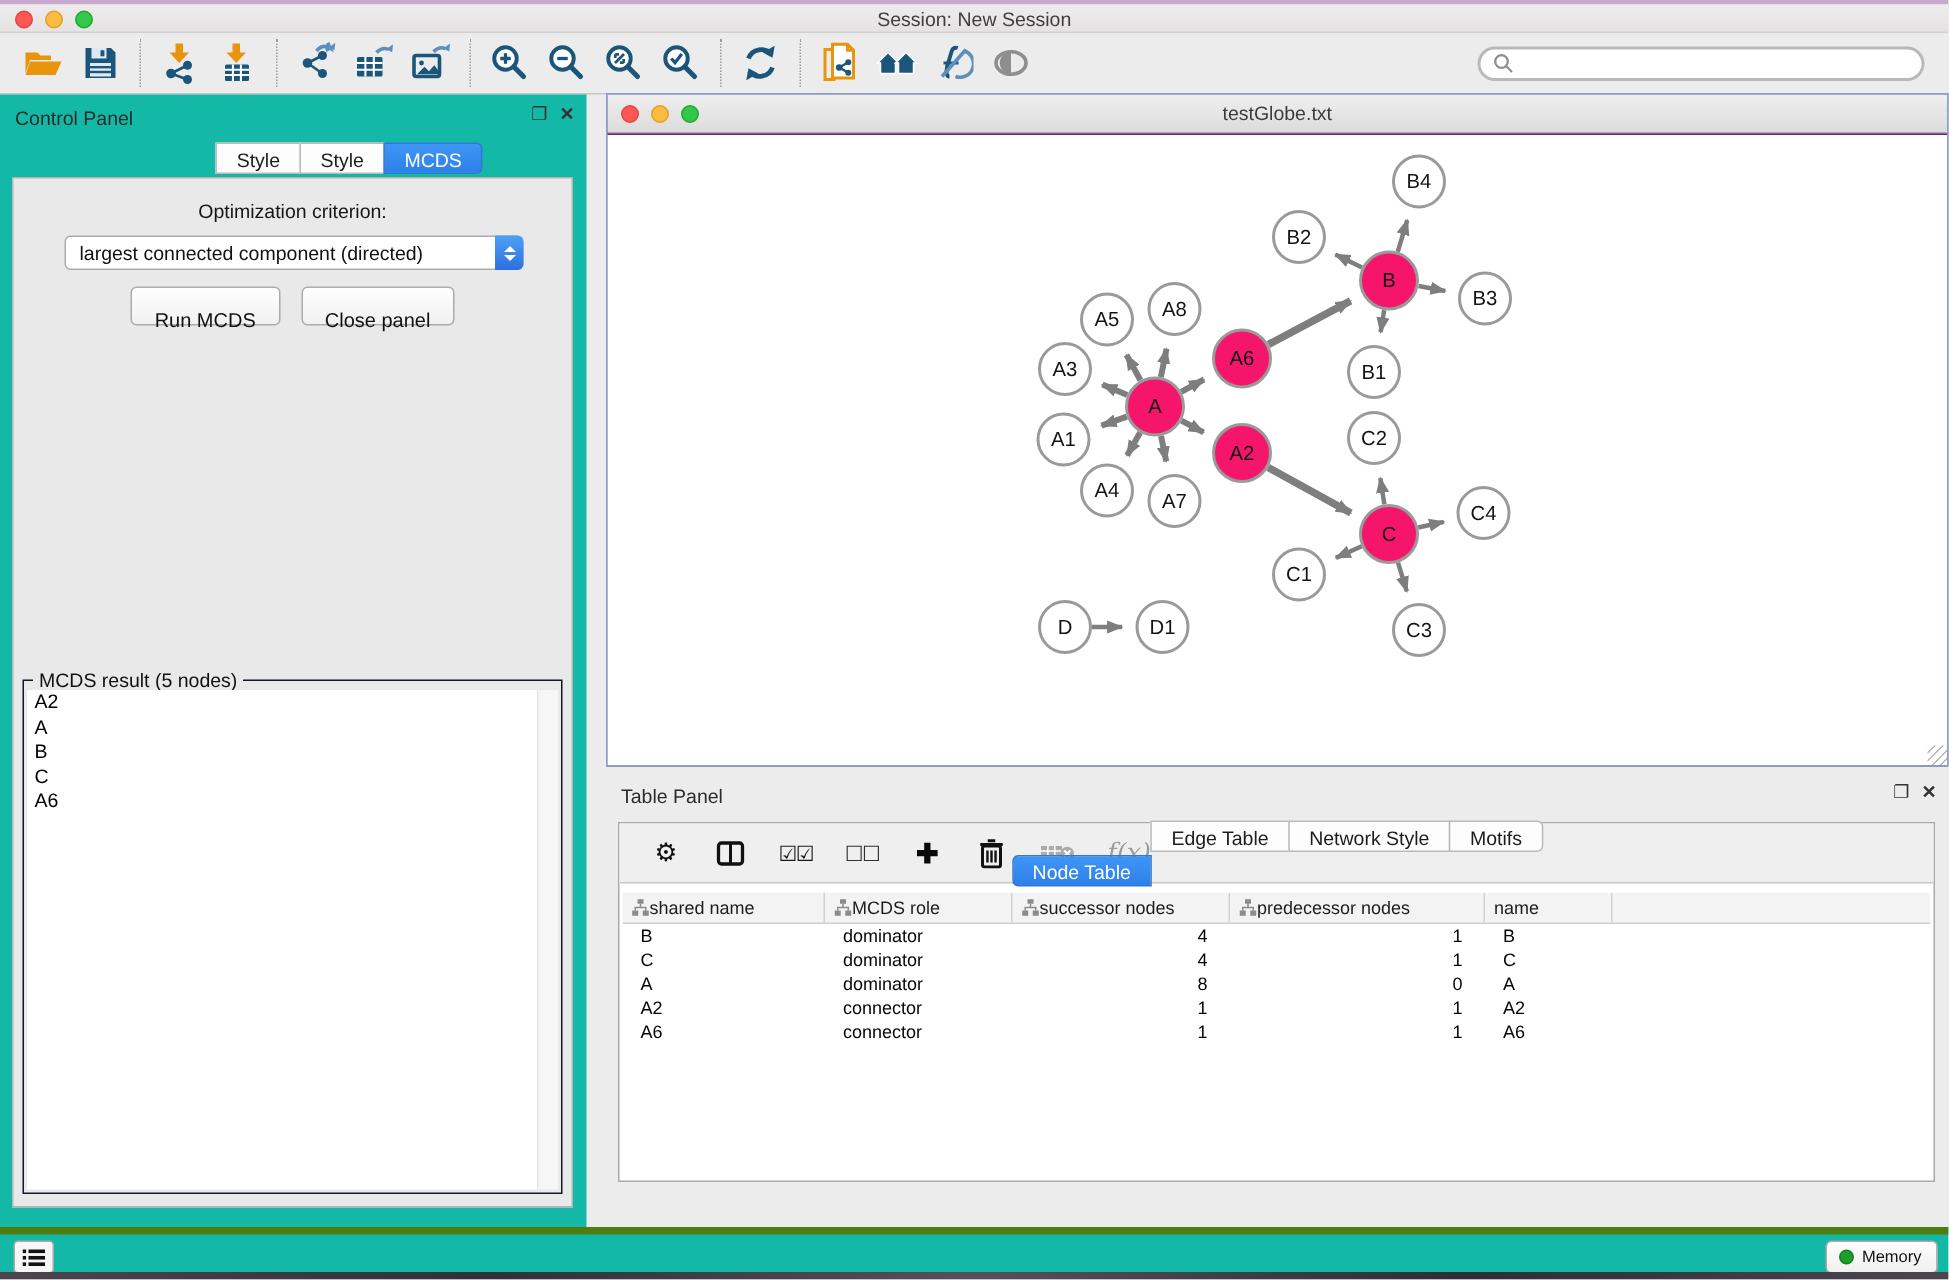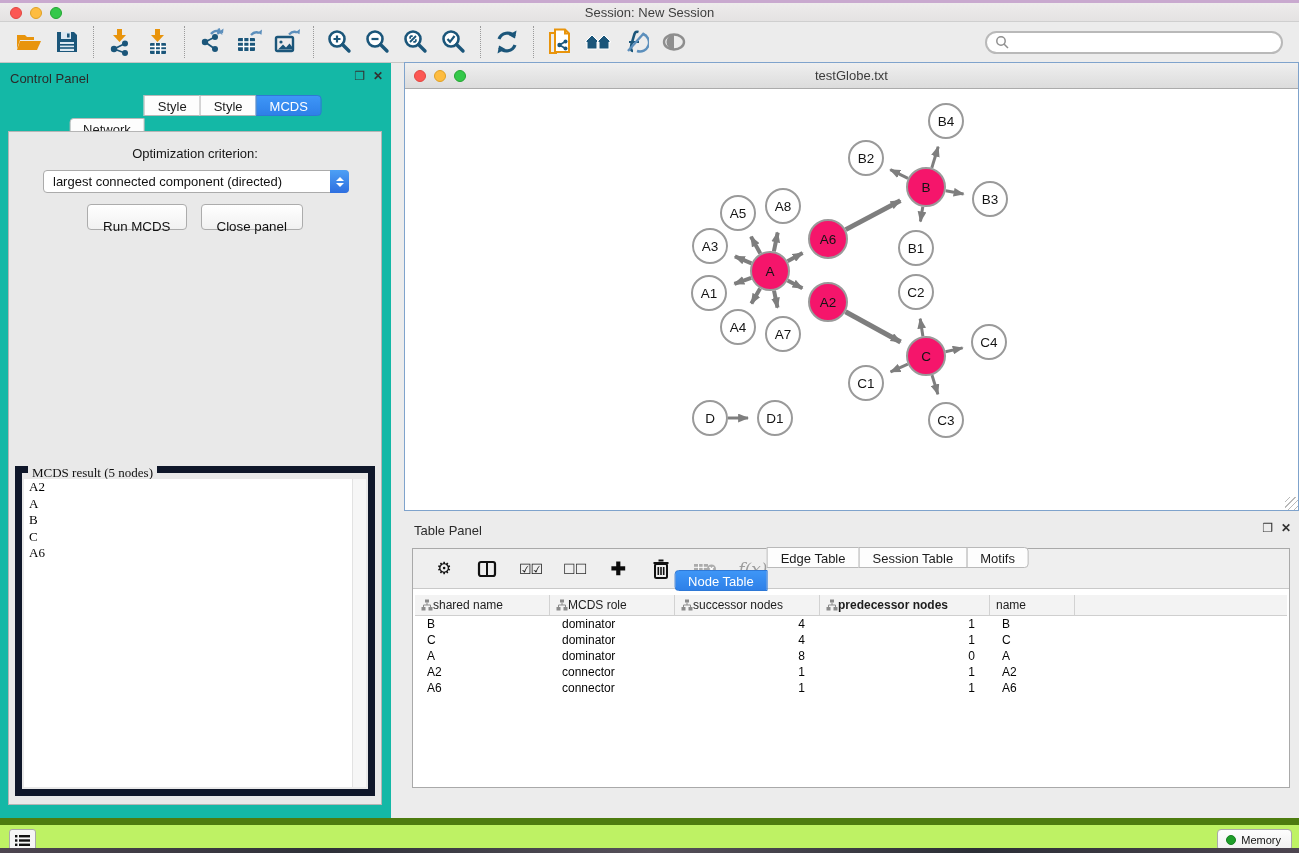--- a/index.html
+++ b/index.html
@@ -38,43 +38,43 @@
   .panel-head { position:absolute; left:10px; top:8px; color:#2B2B2B; }
   .panel-btns { position:absolute; right:8px; top:6px; display:flex; gap:8px; color:#333; }
   .panel-btns span { cursor:default; font-size:12px; }
   .seg-row { position:absolute; top:32px; left:50%; transform:translateX(-50%); display:flex; }
   .seg { height:21px; line-height:21px; padding:0 13px; background:#FDFDFD;
     border:1px solid #B9B9B9; margin-left:-1px; color:#1C1C1C; white-space:nowrap; }
   .seg:first-child { border-radius:4px 0 0 4px; margin-left:0;margin-top:23px; }
   .seg:last-child { border-radius:0 4px 4px 0; }
   .seg.active { background:linear-gradient(var(--accent-blue),#2E80E8); border-color:#2E78D6; color:#fff; }
   .cp-content { position:absolute; left:8px; right:9px; top:55px; bottom:13px;
-    border:1px solid #B5B5B5; background:#E9E9E9;margin-top:13px; }
+    border:1px solid #B5B5B5; background:#E9E9E9; }
   .opt-label { position:absolute; top:14px; width:100%; text-align:center; color:#161616; }
   .dropdown { position:absolute; left:34px; top:38px; width:306px; height:23px; background:#fff;
     border:1px solid #ABABAB; border-radius:4px; display:flex; align-items:center; }
   .dropdown .val { flex:1; padding-left:9px; color:#111; white-space:nowrap; overflow:hidden; }
   .stepper { width:19px; height:23px; margin:-1px -1px -1px 0; border-radius:0 4px 4px 0;
     background:linear-gradient(#4DA0F5,#2E6FE0); display:flex; flex-direction:column;
     align-items:center; justify-content:center; gap:2px; }
   .tri-up { width:0;height:0;border-left:4px solid transparent;border-right:4px solid transparent;border-bottom:4px solid #fff; }
   .tri-dn { width:0;height:0;border-left:4px solid transparent;border-right:4px solid transparent;border-top:4px solid #fff; }
   .btn-row { position:absolute; top:72px; width:100%; display:flex; justify-content:center; gap:14px; }
   .mac-btn { height:22px; line-height:20px; padding:12px 15px; background:linear-gradient(#FFFFFF,#F1F1F1);
     border:1px solid #ACACAC; border-radius:4px; color:#111; }
-  .result-group { position:absolute; left:6px; right:6px; top:334px; bottom:8px; border:7px solid #0f172a;font-family:Liberation Serif, serif; }
+  .result-group { position:absolute; left:6px; right:6px; top:334px; bottom:8px; border:1px solid #0f172a; }
   .result-legend { position:absolute; top:-8px; left:6px; background:#E9E9E9; padding:0 4px; color:#111; }
   .result-list { position:absolute; left:2px; right:15px; top:6px; bottom:2px; background:#fff;
     border-right:1px solid #E2E2E2; overflow:hidden; }
   .result-scroll { position:absolute; right:2px; top:6px; bottom:2px; width:13px; background:#F6F6F6; }
   .result-item { padding:0 5px; height:16.5px; line-height:16.5px; color:#000; }
 
   
   .net-window { position:absolute; left:404px; top:62px; width:895px; height:449px;
-    border:1px solid #7FA3CC; background:#ffffff;padding-left:24px; }
+    border:1px solid #7FA3CC; background:#701a75;padding-left:24px; }
   .net-titlebar { position:absolute; left:0; top:0; width:100%; height:26px;
     background:linear-gradient(#EFEFEF,#DCDCDC); border-bottom:1px solid #ABABAB;
     text-align:center; line-height:26px; color:#3C3C3C; }
   .net-titlebar .lights { top:7px; left:9px; }
   .net-canvas { position:absolute; left:0; top:27px; right:0; bottom:0; background:#fff; overflow:hidden; }
   .resize-handle { position:absolute; right:0; bottom:0; width:13px; height:13px;
     background:repeating-linear-gradient(135deg, transparent 0 3px, #B9B9B9 3px 4px); }
   svg text { font-family:"Liberation Sans", sans-serif; }
 
   
@@ -95,21 +95,21 @@
   .th:last-child { border-right:1px solid #D2D2D2; }
   .hicon { width:12px; height:12px; flex:0 0 12px; }
   .thlabel { flex:1; font-size:12px; color:#1D1D1D; padding-right:6px; }
   .tr { display:flex; height:16px; line-height:16px; }
   .td { font-size:12px; color:#060606; padding:0 12px; white-space:nowrap; overflow:hidden; }
   .td.right { text-align:right; padding-right:15px; }
   .tp-tabs { position:absolute; bottom:3px; left:50%; transform:translateX(-50%); display:flex; }
 
   
   .status-bar { position:absolute; left:0; bottom:5px; width:100%; height:30px;
-    background:#bef264; border-top:7px solid #4d7c0f; }
+    background:#14b8a6; border-top:5px solid #4d7c0f; }
   .list-btn { position:absolute; left:9px; top:4px; width:27px; height:22px;
     background:#F6F6F6; border:1px solid #A9A9A9; border-radius:3px;
     display:flex; align-items:center; justify-content:center; }
   .memory-btn { position:absolute; right:7px; top:4px; height:22px; padding:0 10px 0 8px;
     background:linear-gradient(#FDFDFD,#F0F0F0); border:1px solid #A9A9A9; border-radius:4px;
     display:flex; align-items:center; gap:5px; font-size:11px; color:#111; }
   .green-dot { width:10px; height:10px; border-radius:50%; background:#1E9E29; border:1px solid #158020; }
 </style>
 </head>
 <body>
@@ -449,21 +449,21 @@
           </div>
           <div class="th" style="width: 145px;">
             <svg class="hicon" viewBox="0 0 12 12">
               <rect x="4" y="0.5" width="4" height="3" fill="#8B8B8B"></rect>
               <rect x="0.5" y="8" width="4" height="3.5" fill="#8B8B8B"></rect>
               <rect x="7.5" y="8" width="4" height="3.5" fill="#8B8B8B"></rect>
               <path d="M6 3.5 V6 M2.5 8 V6 H9.5 V8" stroke="#8B8B8B" fill="none"></path>
             </svg>
             <span class="thlabel">successor nodes</span>
           </div>
-          <div class="th" style="width: 170px; font-weight: bold;">
+          <div class="th" style="width: 170px;">
             <svg class="hicon" viewBox="0 0 12 12">
               <rect x="4" y="0.5" width="4" height="3" fill="#8B8B8B"></rect>
               <rect x="0.5" y="8" width="4" height="3.5" fill="#8B8B8B"></rect>
               <rect x="7.5" y="8" width="4" height="3.5" fill="#8B8B8B"></rect>
               <path d="M6 3.5 V6 M2.5 8 V6 H9.5 V8" stroke="#8B8B8B" fill="none"></path>
             </svg>
             <span class="thlabel">predecessor nodes</span>
           </div>
           <div class="th" style="width: 85px;">
             <span class="thlabel">name</span>
@@ -504,21 +504,21 @@
             <div class="td right" style="width: 145px;">1</div>
             <div class="td right" style="width: 170px;">1</div>
             <div class="td" style="width: 85px;">A6</div>
           </div>
         </div>
     </div>
   </div>
   <div class="seg-row tp-tabs">
       <span class="seg active">Node Table</span>
       <span class="seg">Edge Table</span>
-      <span class="seg">Session Table</span>
+      <span class="seg">Network Style</span>
       <span class="seg">Motifs</span>
     </div>
 </div>
 
 <div class="status-bar">
   <div class="list-btn">
     <svg width="15" height="13" viewBox="0 0 15 13">
       <rect x="0" y="1" width="2.4" height="2.4" fill="#111"></rect>
       <rect x="4" y="1" width="11" height="2.4" fill="#111"></rect>
       <rect x="0" y="5.3" width="2.4" height="2.4" fill="#111"></rect>

